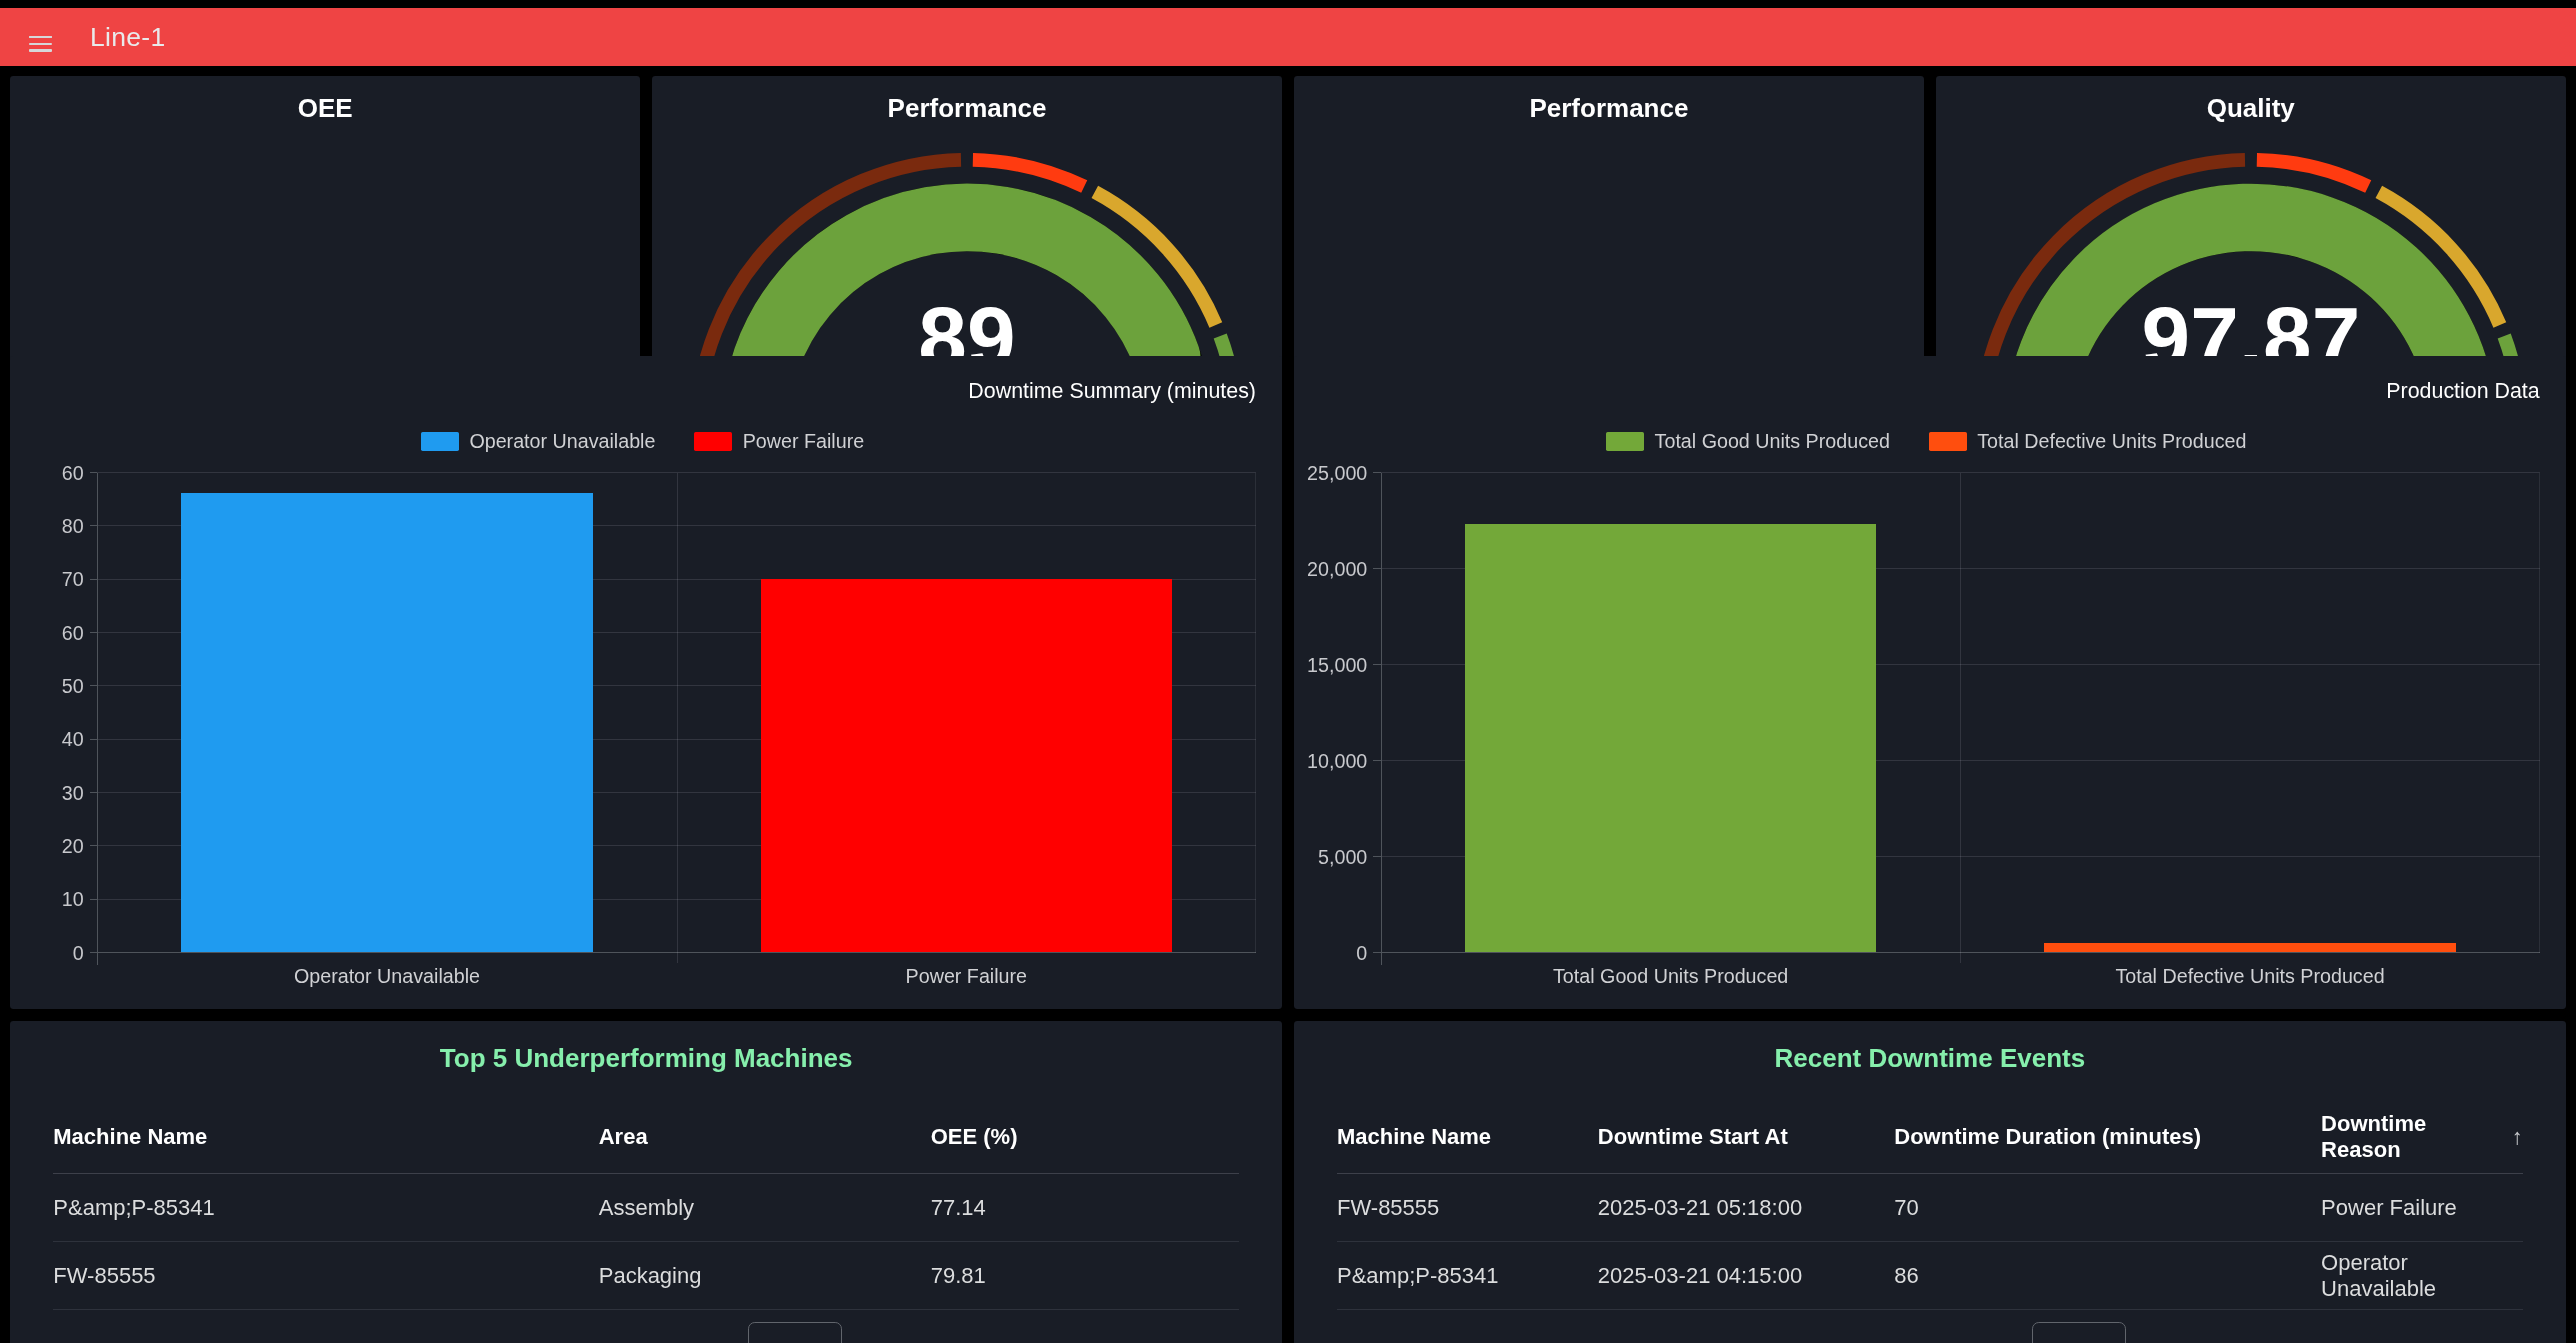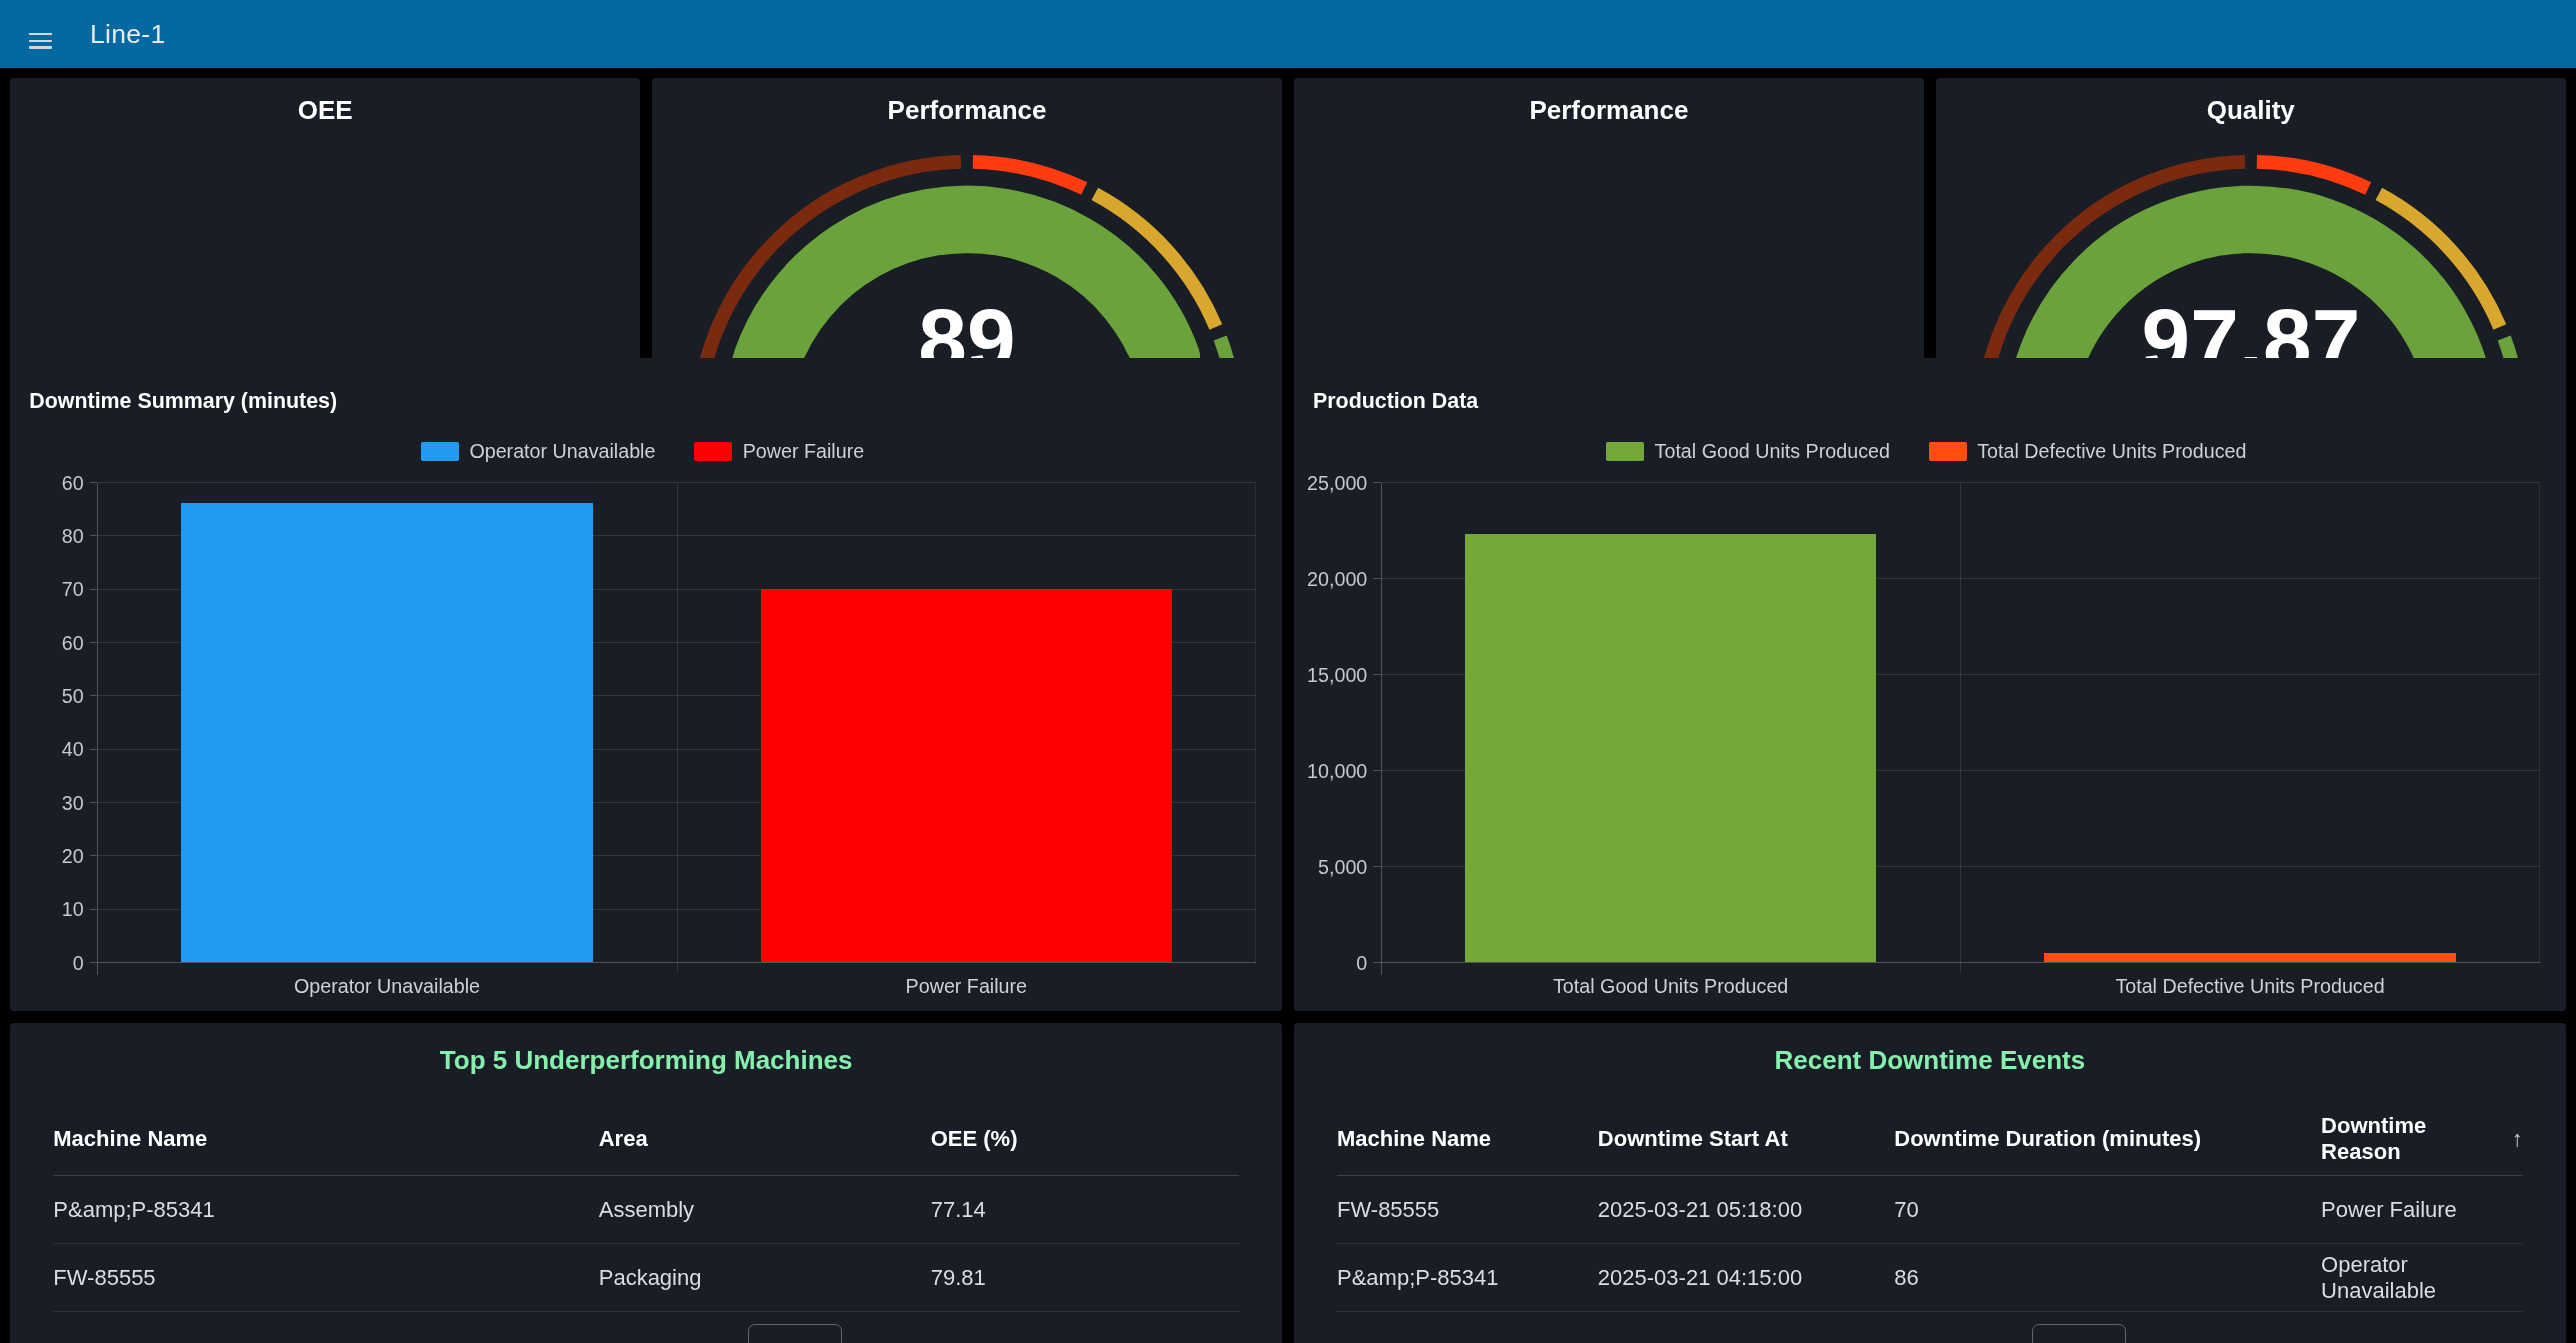--- a/index.html
+++ b/index.html
@@ -3,42 +3,42 @@
 <meta charset="utf-8">
 <style>
   * { margin:0; padding:0; box-sizing:border-box; }
   html,body { width:2576px; height:1344px; overflow:hidden; }
   body {
     background:#000;
     font-family:"Liberation Sans","DejaVu Sans",sans-serif;
     color:#fff;
   }
   
-  .topbar { height:68px; background:#0369a1; display:flex; align-items:center; padding:0 29px; }
+  .topbar { height:58px; background:#ef4444; display:flex; align-items:center; padding:0 29px;margin-top:8px; }
   .hamburger { background:none; border:none; cursor:pointer; padding:3.4px 0; }
   .hamburger span { display:block; width:23px; height:2.6px; background:#D6D7D9; margin:4.3px 0; border-radius:0.9px; }
   .dash-title { font-size:26.5px; font-weight:400; color:#E9EAEB; margin-left:38px; letter-spacing:0.3px; }
 
   
   .main { padding:10.3px 10.3px 0; display:flex; flex-direction:column; gap:12px; }
   .row { display:grid; gap:12px; }
   .row-gauges { grid-template-columns:repeat(4,1fr); height:268px; }
   .row-charts { grid-template-columns:1fr 1fr; height:653px; }
   .row-tables { grid-template-columns:1fr 1fr; height:479px; }
   .panel { background:#191D26; border-radius:3.4px; position:relative; }
 
   
   .gauge-panel { padding-top:17px; display:flex; flex-direction:column; }
   .gauge-title { text-align:center; font-size:26px; font-weight:700; color:#FFF; }
   .gauge-wrap { flex:1; margin:3.4px 17px 6.8px; min-height:0; }
   .gauge-wrap svg { display:block; width:100%; height:100%; }
 
   
   .chart-panel { padding:19px 26px 0 19px; display:flex; flex-direction:column; }
-  .chart-title { text-align:left; font-size:21.4px; font-weight:700; margin-top:12px; color:#FFF; }
+  .chart-title { text-align:right; font-size:21.4px; font-weight:400; margin-top:4px; color:#FFF; }
   .legend { display:flex; justify-content:center; gap:39px; margin-top:26px; height:22px; }
   .legend-item { display:flex; align-items:center; gap:10.3px; cursor:pointer; }
   .legend-swatch { width:38px; height:19px; border-radius:1.7px; }
   .legend-label { font-size:19.7px; color:#D0D1D4; }
   .chart-body { display:flex; margin-top:20.5px; height:480px; }
   .y-gutter { width:68px; position:relative; }
   .y-tick-label { position:absolute; right:13.7px; transform:translateY(50%); font-size:19.7px; color:#C8C9CD; white-space:nowrap; }
   .plot { flex:1; position:relative; }
   .gridline { position:absolute; left:0; right:0; height:0.9px; background:rgba(204,204,220,.14); }
   .axis-baseline { position:absolute; left:-7.7px; right:0; bottom:0; height:0.9px; background:#4F545B; }

